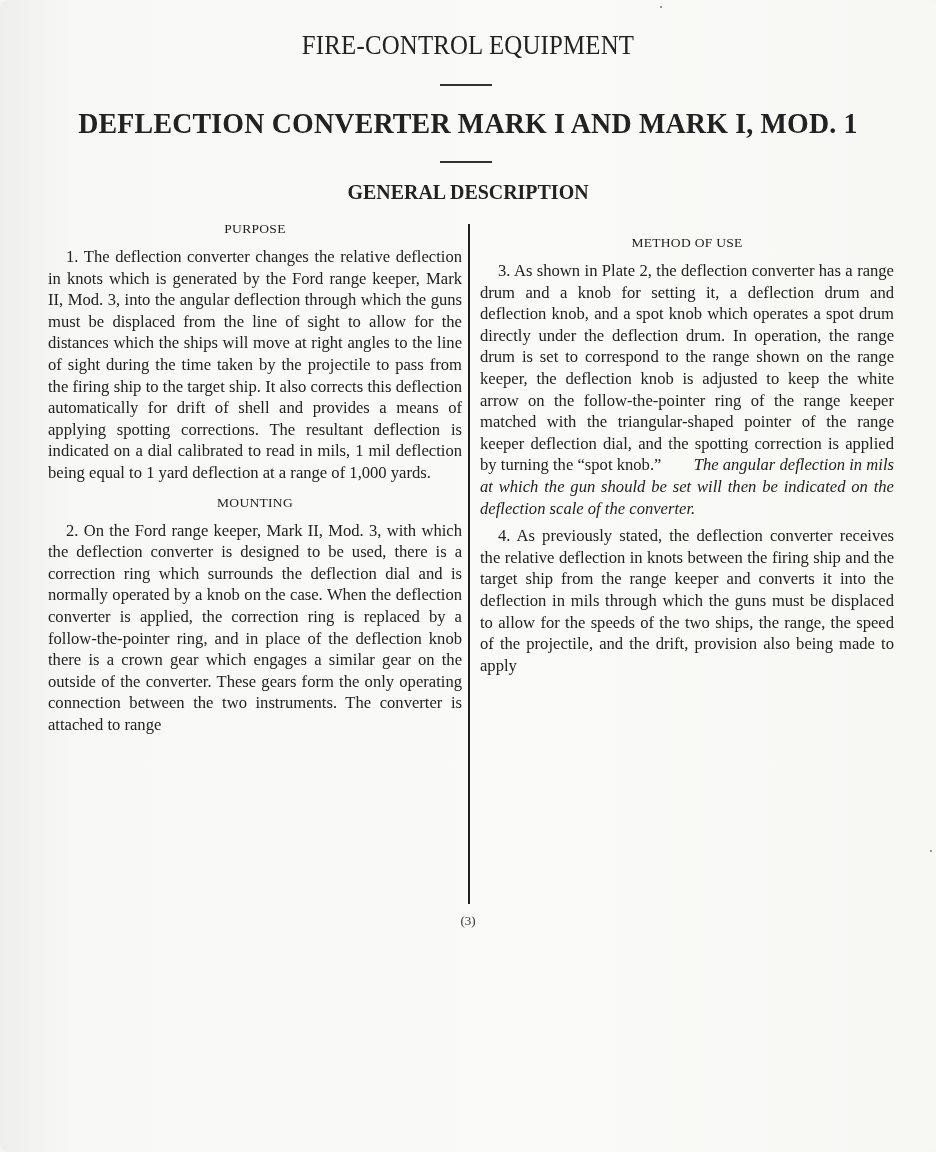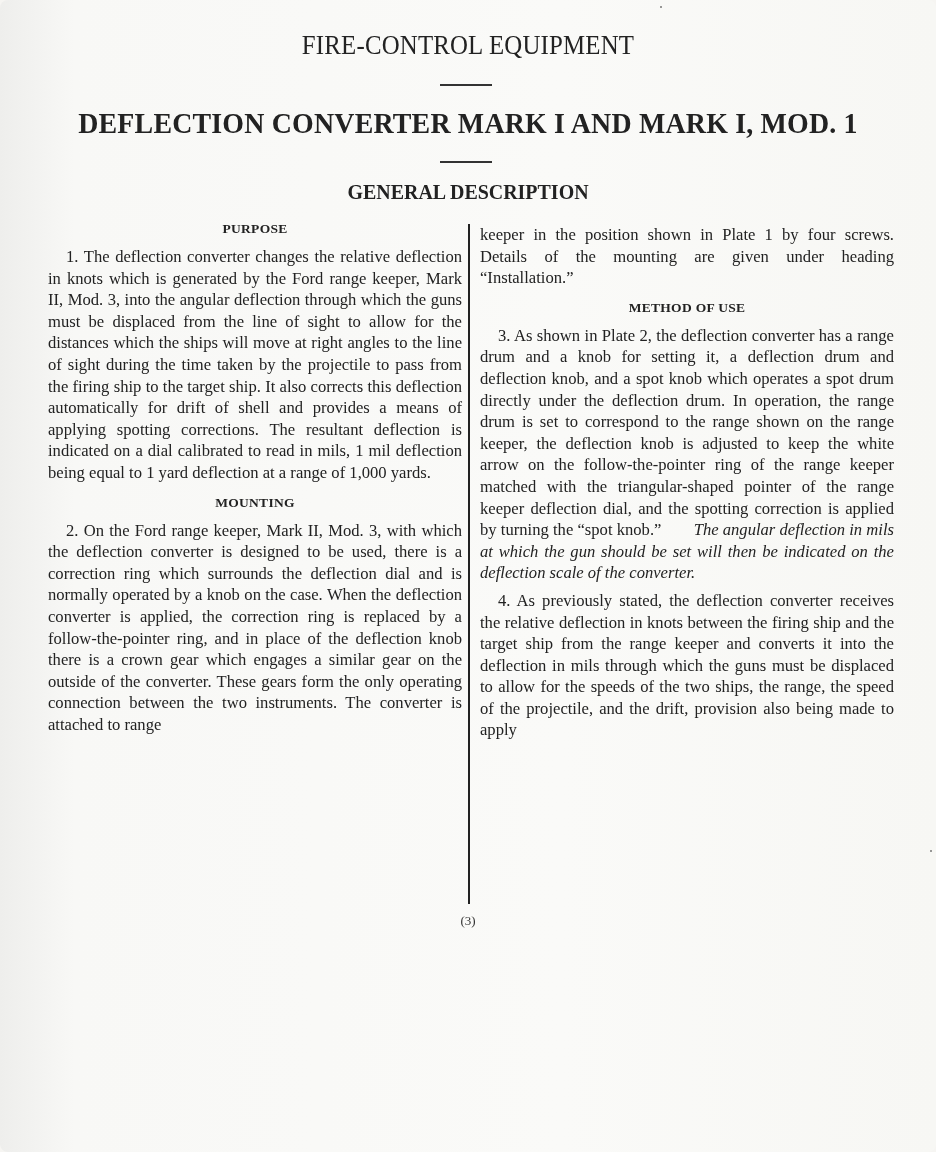--- a/index.html
+++ b/index.html
@@ -77,21 +77,21 @@
       position: absolute;
       left: 468px;
       top: 224px;
       width: 0;
       height: 680px;
       border-left: 2px solid #222;
     }
     .subhead {
       text-align: center;
       font-size: 13.5px;
-      font-weight: bold;
+      font-weight: normal;
       letter-spacing: 0.3px;
       margin: 0 0 8px 0;
       line-height: 18px;
     }
     .col.left .subhead.first { margin-top: 0; }
     .subhead.mid { margin-top: 10px; }
     .para {
       margin: 0;
       text-indent: 18px;
       hyphens: manual;
@@ -129,21 +129,20 @@
     <div class="subhead first">PURPOSE</div>
     <p class="para para-block">1. The deflection converter changes the relative deflection in knots which is generated by the Ford range keeper, Mark II, Mod. 3, into the angular deflection through which the guns must be displaced from the line of sight to allow for the distances which the ships will move at right angles to the line of sight during the time taken by the projectile to pass from the firing ship to the target ship.  It also corrects this deflection automatically for drift of shell and provides a means of applying spotting corrections.  The resultant deflection is indicated on a dial calibrated to read in mils, 1 mil deflection being equal to 1 yard deflection at a range of 1,000 yards.</p>
 
     <div class="subhead mid">MOUNTING</div>
     <p class="para">2. On the Ford range keeper, Mark II, Mod. 3, with which the deflection converter is designed to be used, there is a correction ring which surrounds the deflection dial and is normally operated by a knob on the case.  When the deflection converter is applied, the correction ring is replaced by a follow-the-pointer ring, and in place of the deflection knob there is a crown gear which engages a similar gear on the outside of the converter.  These gears form the only operating connection between the two instruments.  The converter is attached to range</p>
   </div>
 
   <div class="divider"></div>
 
   <div class="col right">
-    <p class="para cont para-block">keeper in the position shown in Plate 1 by four screws.  Details of the mounting are given under heading “Installation.”</p>
 
     <div class="subhead mid">METHOD OF USE</div>
     <p class="para para-block"><span>3. As shown in Plate 2, the deflection converter has a range drum and a knob for setting it, a deflection drum and deflection knob, and a spot knob which operates a spot drum directly under the deflection drum.  In operation, the range drum is set to correspond to the range shown on the range keeper, the deflection knob is adjusted to keep the white arrow on the follow-the-pointer ring of the range keeper matched with the triangular-shaped pointer of the range keeper deflection dial, and the spotting correction is applied by turning the “spot knob.”  </span><span class="ital">The angular deflection in mils at which the gun should be set will then be indicated on the deflection scale of the converter.</span></p>
 
     <p class="para">4. As previously stated, the deflection converter receives the relative deflection in knots between the firing ship and the target ship from the range keeper and converts it into the deflection in mils through which the guns must be displaced to allow for the speeds of the two ships, the range, the speed of the projectile, and the drift, provision also being made to apply</p>
   </div>
 
   <div class="page-number">(3)</div>
 
   <div class="speck" style="left:660px;top:6px;"></div>

